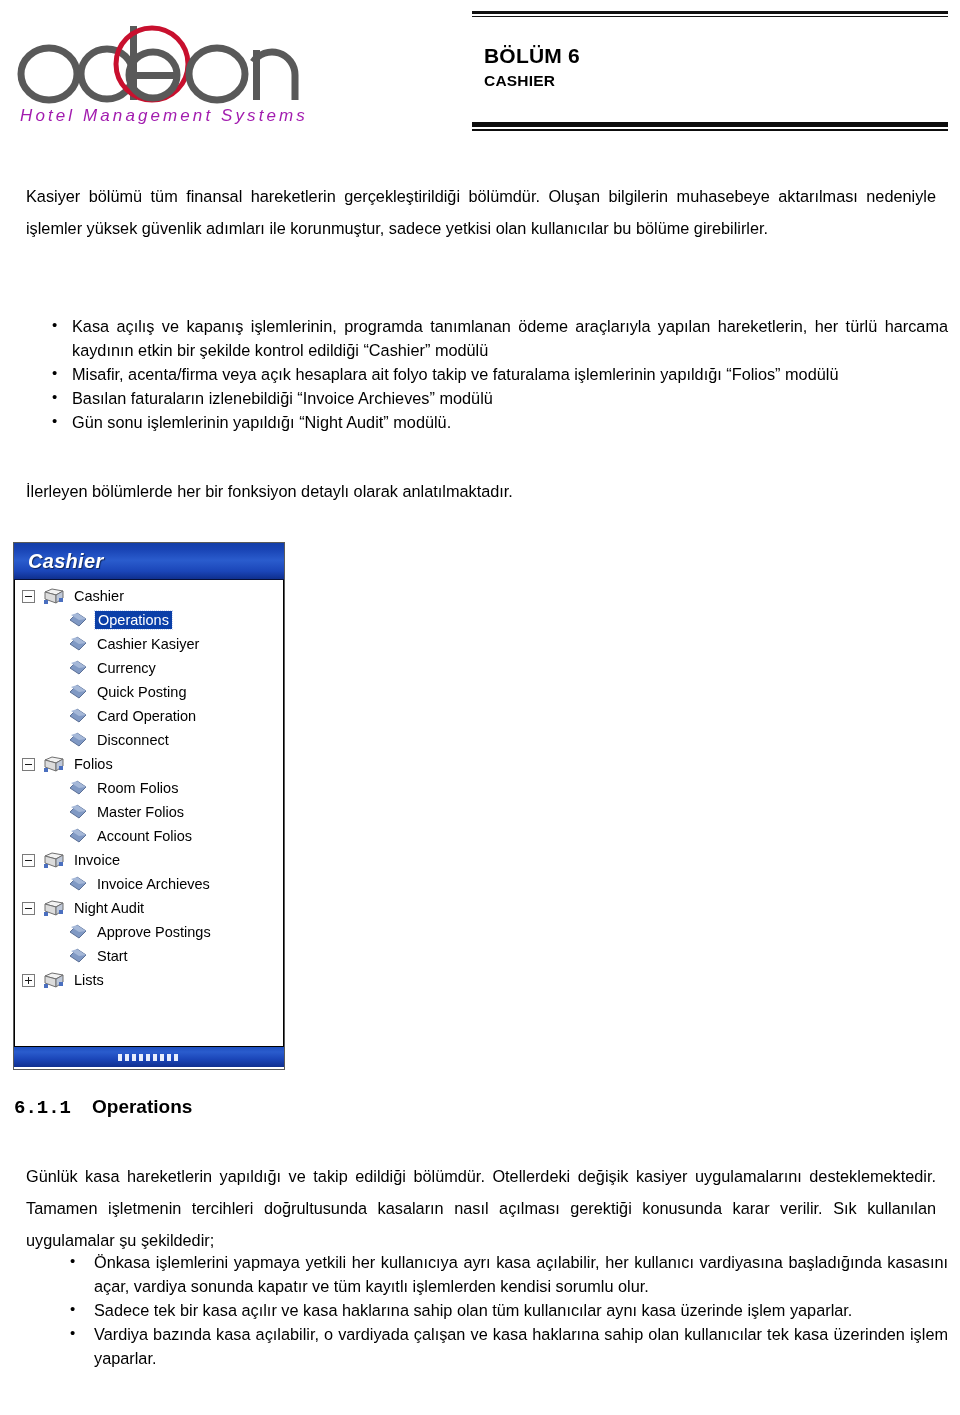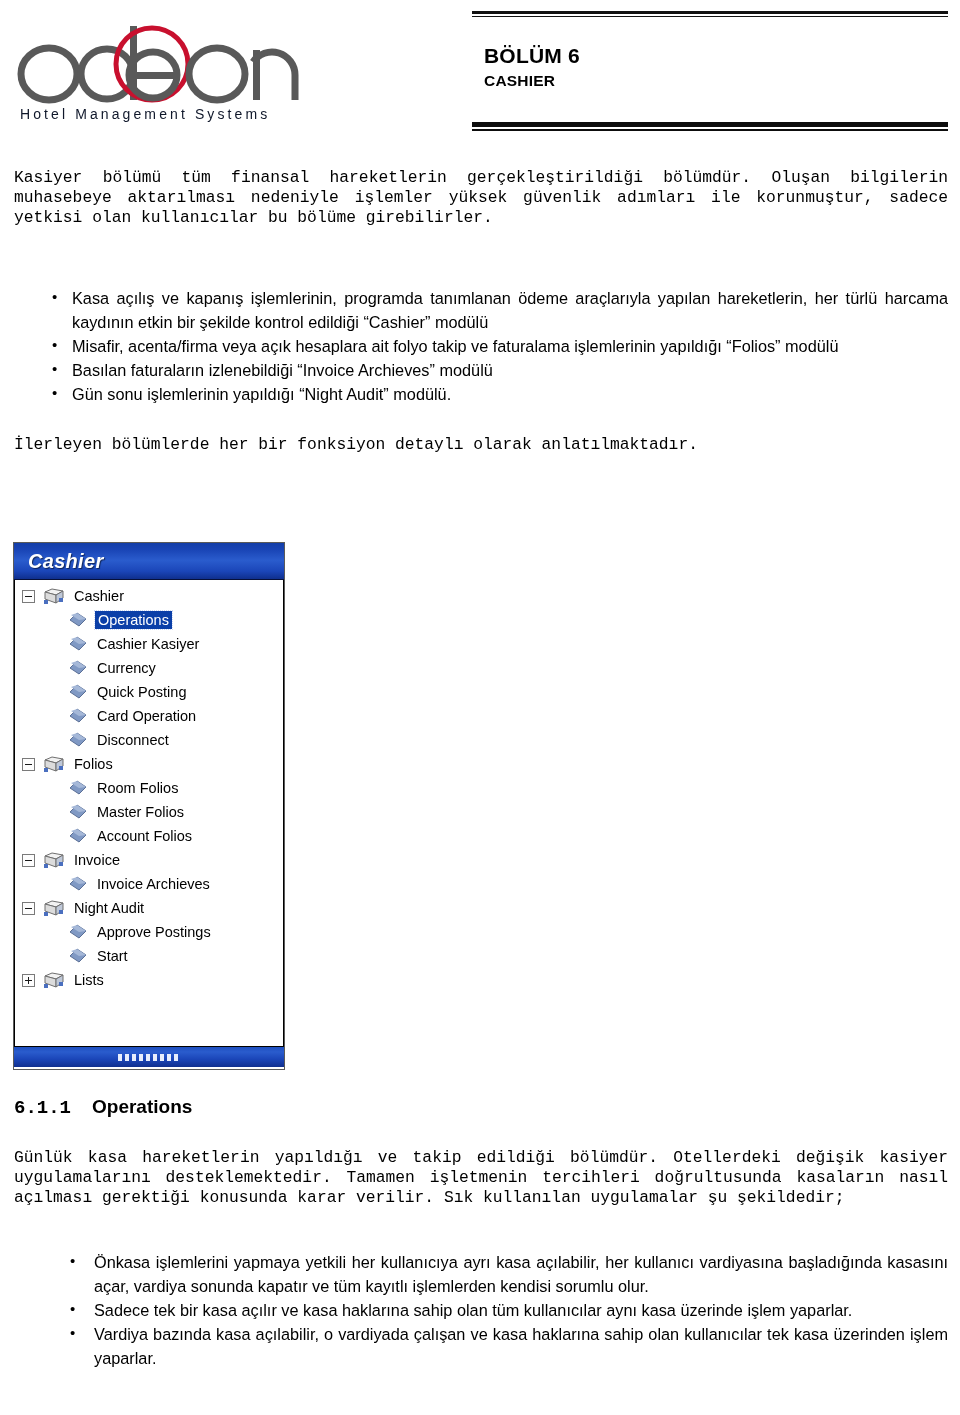--- a/index.html
+++ b/index.html
@@ -29,25 +29,26 @@
     width: 290px; height: 115px;
   }
   .logo-word {
     position: relative;
     width: 290px; height: 92px;
   }
   .logo-svg { display: block; }
   .logo-tag {
     position: absolute;
     left: 8px; top: 92px;
-    font-size: 14px;
+    font-size: 17px;
     letter-spacing: 3.1px;
-    color: #0f172a;
+    color: #a21caf;
     font-family: "Liberation Sans", sans-serif;
     white-space: nowrap;
+    font-style: italic;
   }
 
   .rule-top {
     position: absolute;
     left: 472px; top: 11px;
     width: 476px;
     border-top: 3px solid #111;
     border-bottom: 1px solid #111;
     height: 6px;
   }
@@ -75,25 +76,24 @@
     letter-spacing: 0.2px;
   }
 
   
   .body-wrap {
     position: absolute;
     left: 14px; top: 168px;
     width: 934px;
   }
   p.para {
-    margin: 0;
+    margin: 12px;
     font-size: 16.3px;
-    line-height: 20px;
+    line-height: 32px;
     text-align: justify;
-    font-family: Liberation Mono, monospace;
   }
   p.para.nojust { text-align: left; }
   .gap-lg { height: 29px; }
 
   ul.bullets {
     margin: 0;
     padding: 0;
     list-style: none;
   }
   ul.bullets > li {

